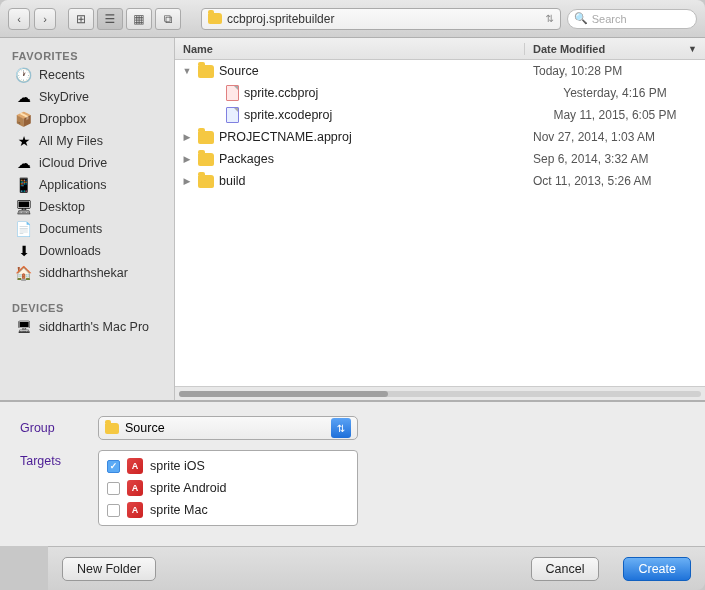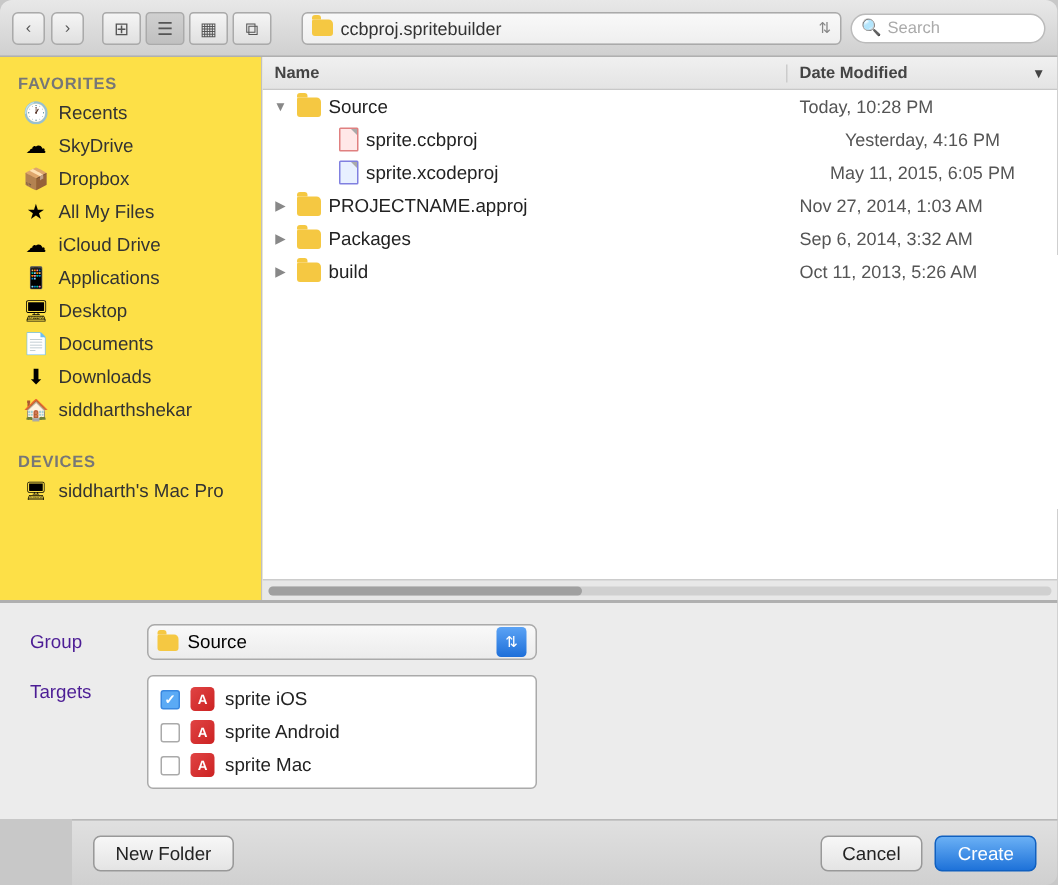--- a/index.html
+++ b/index.html
@@ -119,21 +119,21 @@
     
     .main-area {
       display: flex;
       flex: 1;
       overflow: hidden;
     }
 
     
     .sidebar {
       width: 175px;
-      background: #fde047;
+      background: #e5e5e5;
       border-right: 1px solid #c0c0c0;
       display: flex;
       flex-direction: column;
       overflow-y: auto;
       flex-shrink: 0;
       padding: 8px 0;
     }
     .sidebar-section-label {
       font-size: 11px;
       font-weight: 700;
@@ -429,21 +429,21 @@
       border: 1px solid #999;
       background: linear-gradient(to bottom, #f7f7f7, #e4e4e4);
       font-size: 12.5px;
       color: #222;
       cursor: pointer;
       display: flex;
       align-items: center;
     }
     .footer-btn-group {
       display: flex;
-      gap: 8px;
+      gap: 24px;
     }
     .footer-btn-create {
       background: linear-gradient(to bottom, #6ab0f5, #1e72d9);
       border-color: #1060c0;
       color: white;
     }
 
     
     .file-row-indent {
       padding-left: 28px;

